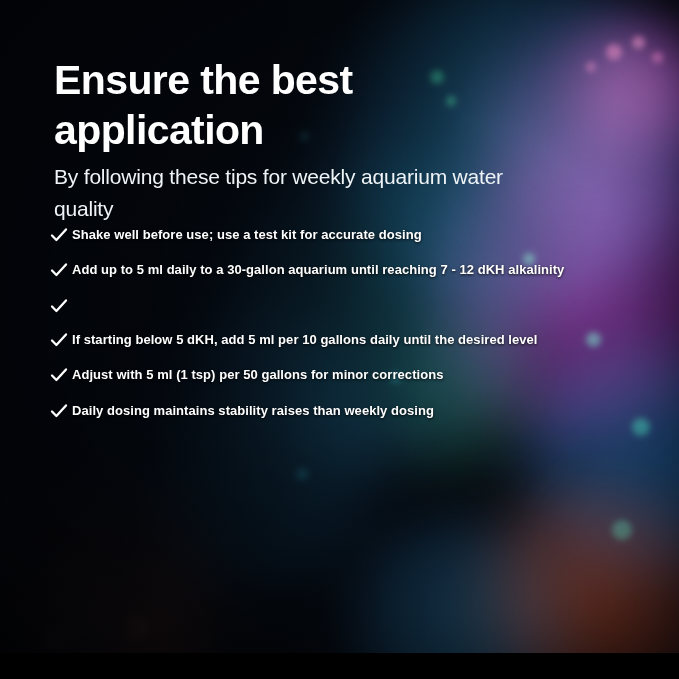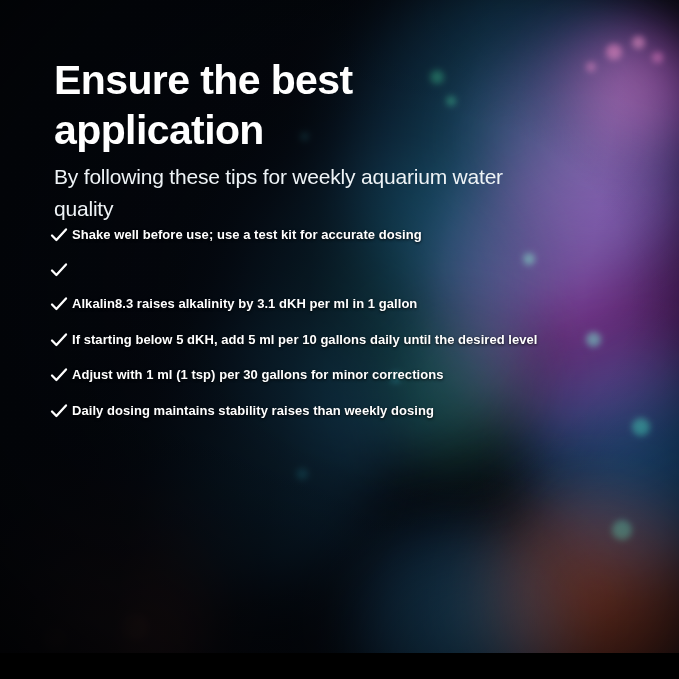--- a/index.html
+++ b/index.html
@@ -176,48 +176,48 @@
         </span>
         <span class="tip-text">Shake well before use; use a test kit for accurate dosing</span>
       </div>
 
       <div class="tip">
         <span class="check">
           <svg width="18" height="16" viewBox="0 0 18 16" aria-hidden="true">
               <path d="M2 8.5 L6.4 13 L16 2.4" fill="none" stroke="#ffffff" stroke-width="2.3" stroke-linecap="round" stroke-linejoin="round"></path>
             </svg>
         </span>
-      </div>
-
-
-      <div class="tip">
-        <span class="check">
-          <svg width="18" height="16" viewBox="0 0 18 16" aria-hidden="true">
-              <path d="M2 8.5 L6.4 13 L16 2.4" fill="none" stroke="#ffffff" stroke-width="2.3" stroke-linecap="round" stroke-linejoin="round"></path>
-            </svg>
-        </span>
-        <span class="tip-text">Alkalin8.3 raises alkalinity by 3.1 dKH per ml in 1 gallon</span>
+        <span class="tip-text">Add up to 5 ml daily to a 30-gallon aquarium until reaching 7 - 12 dKH alkalinity</span>
+      </div>
+
+
+      <div class="tip">
+        <span class="check">
+          <svg width="18" height="16" viewBox="0 0 18 16" aria-hidden="true">
+              <path d="M2 8.5 L6.4 13 L16 2.4" fill="none" stroke="#ffffff" stroke-width="2.3" stroke-linecap="round" stroke-linejoin="round"></path>
+            </svg>
+        </span>
       </div>
 
       <div class="tip">
         <span class="check">
           <svg width="18" height="16" viewBox="0 0 18 16" aria-hidden="true">
               <path d="M2 8.5 L6.4 13 L16 2.4" fill="none" stroke="#ffffff" stroke-width="2.3" stroke-linecap="round" stroke-linejoin="round"></path>
             </svg>
         </span>
         <span class="tip-text">If starting below 5 dKH, add 5 ml per 10 gallons daily until the desired level</span>
       </div>
 
       <div class="tip">
         <span class="check">
           <svg width="18" height="16" viewBox="0 0 18 16" aria-hidden="true">
               <path d="M2 8.5 L6.4 13 L16 2.4" fill="none" stroke="#ffffff" stroke-width="2.3" stroke-linecap="round" stroke-linejoin="round"></path>
             </svg>
         </span>
-        <span class="tip-text">Adjust with 1 ml (1 tsp) per 30 gallons for minor corrections</span>
+        <span class="tip-text">Adjust with 5 ml (1 tsp) per 50 gallons for minor corrections</span>
       </div>
 
 
 
 
       <div class="tip">
         <span class="check">
           <svg width="18" height="16" viewBox="0 0 18 16" aria-hidden="true">
               <path d="M2 8.5 L6.4 13 L16 2.4" fill="none" stroke="#ffffff" stroke-width="2.3" stroke-linecap="round" stroke-linejoin="round"></path>
             </svg>

